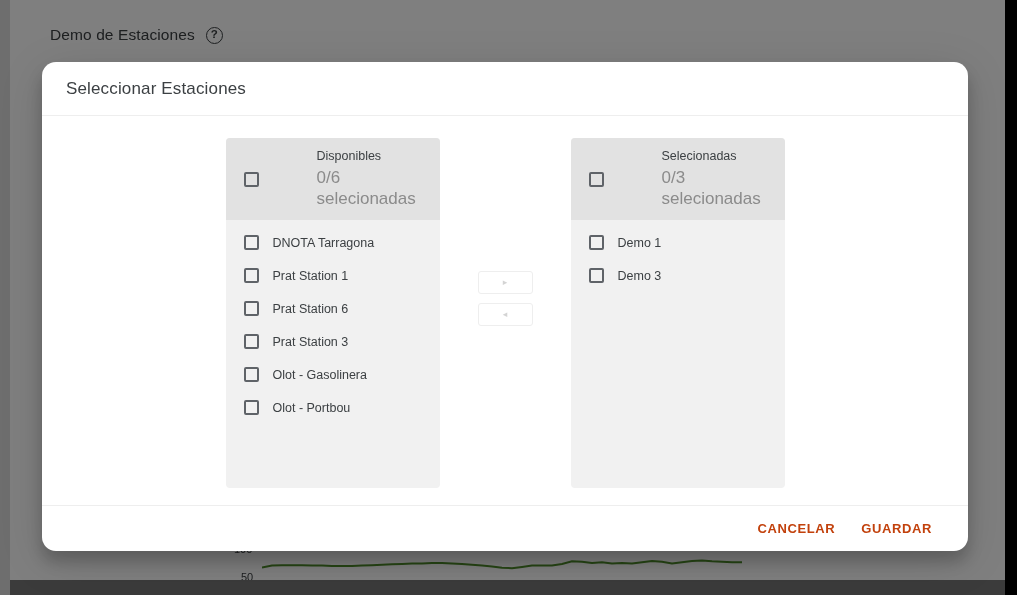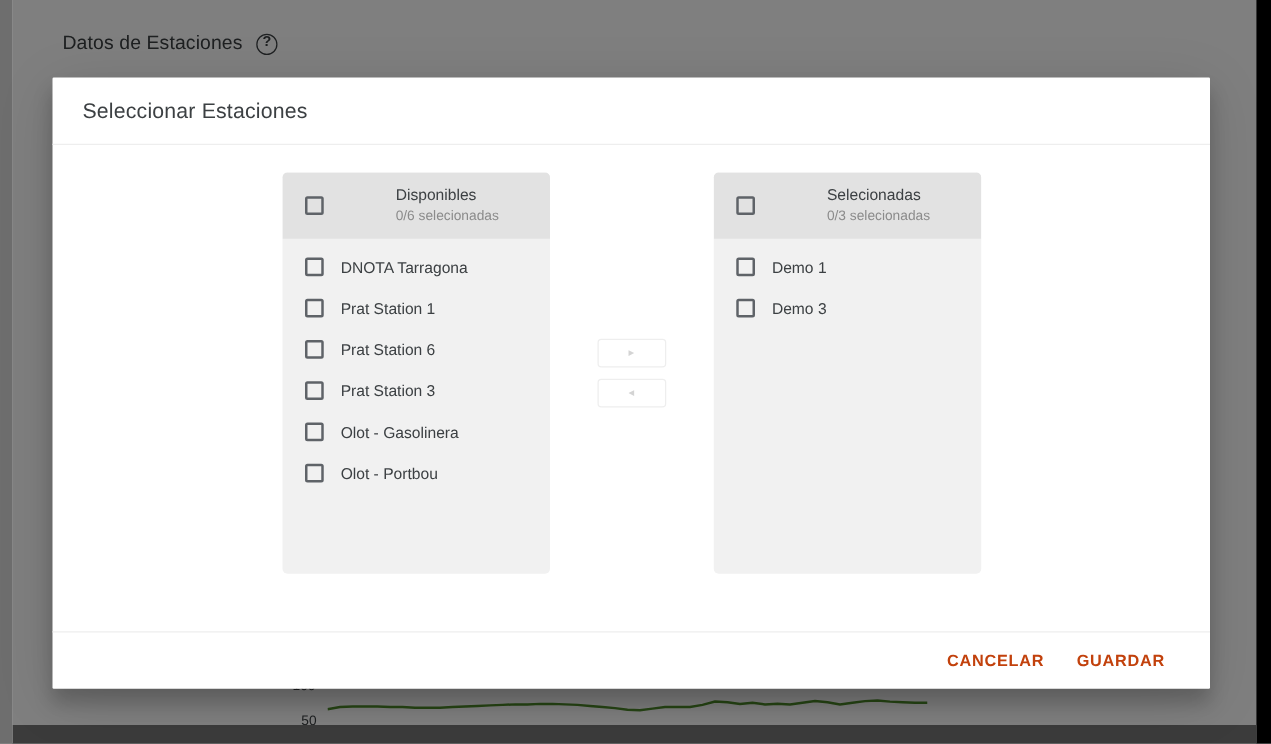--- a/index.html
+++ b/index.html
@@ -72,21 +72,21 @@
 
   
   .scrim {
     position: absolute; left: 10px; top: 0; width: 995px; height: 580px;
     background: rgba(0,0,0,0.50);
   }
 
   
   .dialog {
     position: absolute; left: 42px; top: 62px; width: 926px; height: 489px;
-    background: #ffffff; border-radius: 1px;
+    background: #ffffff; border-radius: 14px;
     box-shadow: 0 11px 15px rgba(0,0,0,.20), 0 9px 46px rgba(0,0,0,.12);
     display: flex; flex-direction: column;
   }
   .dialog-titlebar {
     height: 54px; flex: 0 0 54px;
     display: flex; align-items: center;
     padding: 0 24px;
     border-bottom: 1px solid #eeeeee;
   }
   .dialog-title {
@@ -117,21 +117,21 @@
     border-radius: 4px; overflow: hidden;
   }
   .panel-header {
     background: #e2e2e2;
     display: flex; align-items: center; gap: 14px;
     padding: 11px 14px 11px 18px;
     min-height: 48px;
   }
   .panel-header-texts { display: flex; flex-direction: column; gap: 2px; margin-left: 44px; }
   .panel-header-title { font-size: 12.5px; color: #3c4043; line-height: 1.25; }
-  .panel-header-sub { font-size: 11px; color: #8b8b8b; line-height: 1.25; }
+  .panel-header-sub { font-size: 17px; color: #8b8b8b; line-height: 1.25; }
   .panel-list { padding: 6px 0 10px 0; }
   .panel.left .panel-list { min-height: 268px; }
   .panel.right .panel-list { min-height: 268px; }
   .list-item {
     display: flex; align-items: center; gap: 14px;
     padding: 9px 14px 9px 18px; cursor: pointer;
   }
   .list-item-label { font-size: 12.5px; color: #3c4043; }
 
   .cbox {
@@ -154,21 +154,21 @@
   }
 </style>
 </head>
 <body>
 
 <div id="root">
 
   <div class="bg-page">
 
     <div class="page-title-row">
-      <span class="page-title">Datos de Estaciones</span>
+      <span class="page-title">Demo de Estaciones</span>
       <span class="help-icon">?</span>
     </div>
 
     <div class="bg-select">
       <div class="caret"></div>
       <div class="rule"></div>
     </div>
 
     <div class="bg-chart">
       <span class="chart-ylabel">RH %</span>

